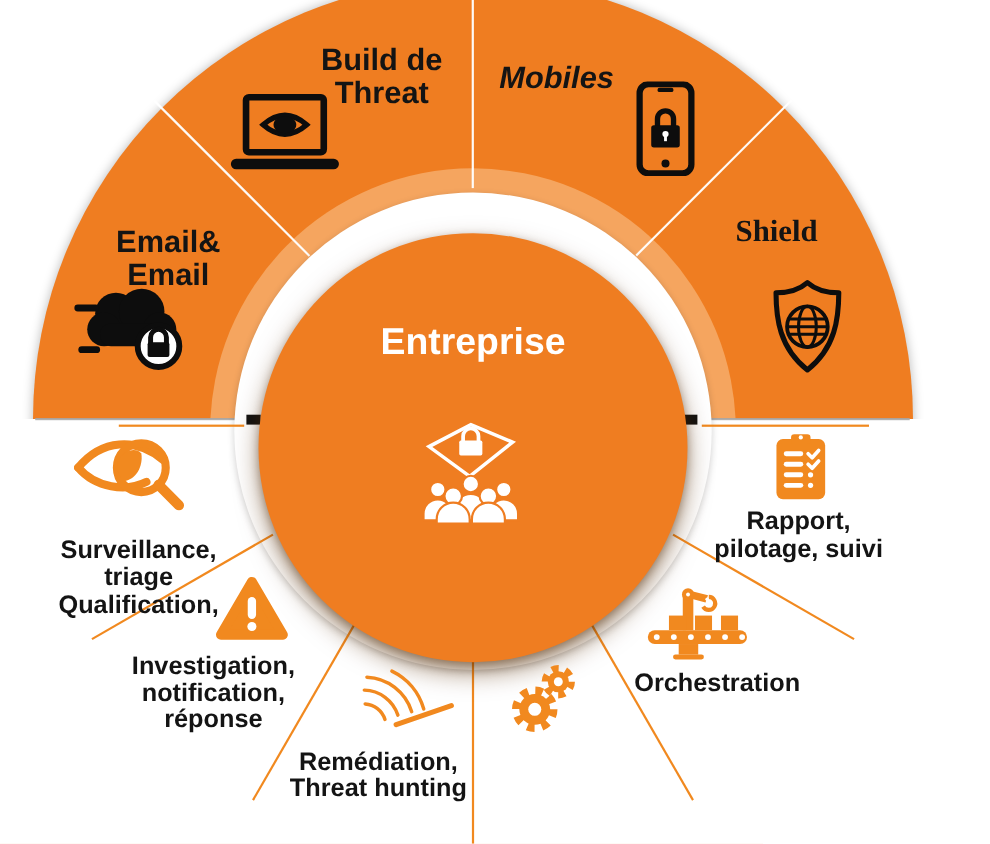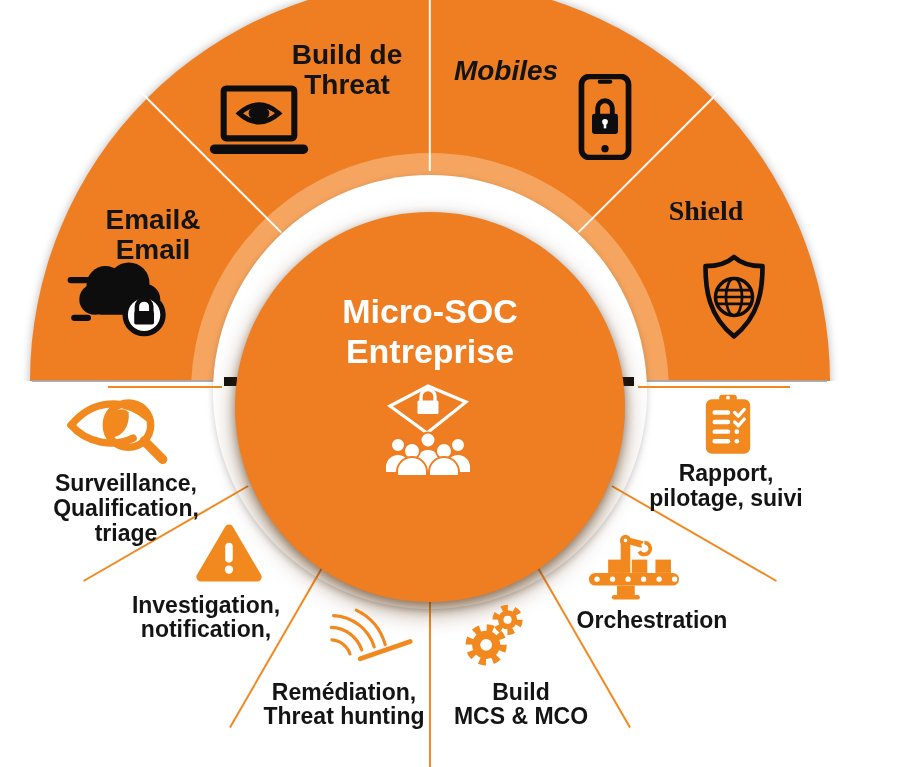--- a/index.html
+++ b/index.html
@@ -62,21 +62,20 @@
   <div class="tick" style="left:621px;"></div>
 
   <div class="rad orange" style="transform:rotate(30deg) translate(210px,-1px);"></div>
   <div class="rad orange" style="transform:rotate(60deg) translate(210px,-1px);"></div>
   <div class="rad orange" style="transform:rotate(90deg) translate(210px,-1px);"></div>
   <div class="rad orange" style="transform:rotate(120deg) translate(210px,-1px);"></div>
   <div class="rad orange" style="transform:rotate(150deg) translate(210px,-1px);"></div>
 
   <div class="center-circle"></div>
   <div class="center-title">
-    <div>Micro-SOC</div>
     <div>Entreprise</div>
   </div>
   <div class="ic" style="left:381px;top:381px;width:98px;height:98px;">
     <svg viewBox="0 0 98 98">
       <path d="M47 5 L85 21 L46 52 L9 25 Z" fill="none" stroke="#fff" stroke-width="3.2"></path>
       <path d="M40 20 v-4.5 a7 7 0 0 1 14 0 V20" fill="none" stroke="#fff" stroke-width="3.4"></path>
       <rect x="36.5" y="19.5" width="21" height="13.5" rx="1.5" fill="#fff"></rect>
       <g class="crowd">
         <circle cx="17" cy="64" r="7"></circle>
           <path d="M4 92 v-6 a13 13 0 0 1 26 0 v6 z"></path>
@@ -144,36 +143,33 @@
   </div>
   <div class="ic black" style="left:697px;top:253px;width:74px;height:88px;">
     <svg viewBox="0 0 96 114">
       <path d="M48 5 C57 13 70 17 85 17 C85 47 81 82 48 108 C15 82 11 47 11 17 C26 17 39 13 48 5 Z" fill="none" stroke="currentColor" stroke-width="6" stroke-linejoin="round"></path>
       <circle cx="48" cy="57" r="24" fill="none" stroke="currentColor" stroke-width="4.5"></circle>
       <ellipse cx="48" cy="57" rx="10.5" ry="24" fill="none" stroke="currentColor" stroke-width="3.5"></ellipse>
       <path d="M26 48 h44 M26 66 h44 M24 57 h48" stroke="currentColor" stroke-width="3.5" fill="none"></path>
     </svg>
   </div>
 
-  <div class="lbl lbl-bottom" style="left:126px;top:471px;line-height:25px;text-align:center;">
+  <div class="lbl lbl-bottom" style="left:126px;top:487px;line-height:25px;text-align:center;">
     <div>Surveillance,</div>
+    <div>triage</div>
     <div>Qualification,</div>
-    <div>triage</div>
-  </div>
-  <div class="lbl lbl-bottom" style="left:206px;top:593px;line-height:24px;">
+  </div>
+  <div class="lbl lbl-bottom" style="left:194px;top:593px;line-height:24px;">
     <div>Investigation,</div>
     <div>notification,</div>
+    <div>réponse</div>
   </div>
   <div class="lbl lbl-bottom" style="left:344px;top:680px;line-height:24px;">
     <div>Remédiation,</div>
     <div>Threat hunting</div>
-  </div>
-  <div class="lbl lbl-bottom" style="left:521px;top:680px;line-height:24px;">
-    <div>Build</div>
-    <div>MCS &amp; MCO</div>
   </div>
   <div class="lbl lbl-bottom" style="left:726px;top:461px;line-height:25px;">
     <div>Rapport,</div>
     <div>pilotage, suivi</div>
   </div>
   <div class="lbl lbl-bottom" style="left:652px;top:608px;">
     <div>Orchestration</div>
   </div>
 
   <div class="ic orange" style="left:66px;top:390px;width:112px;height:74px;">

